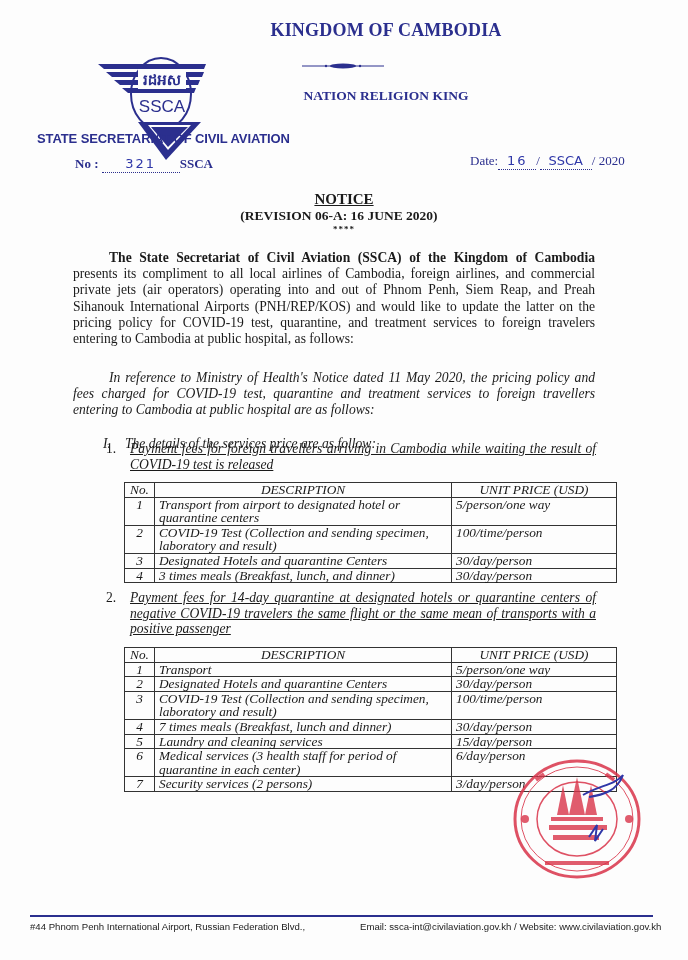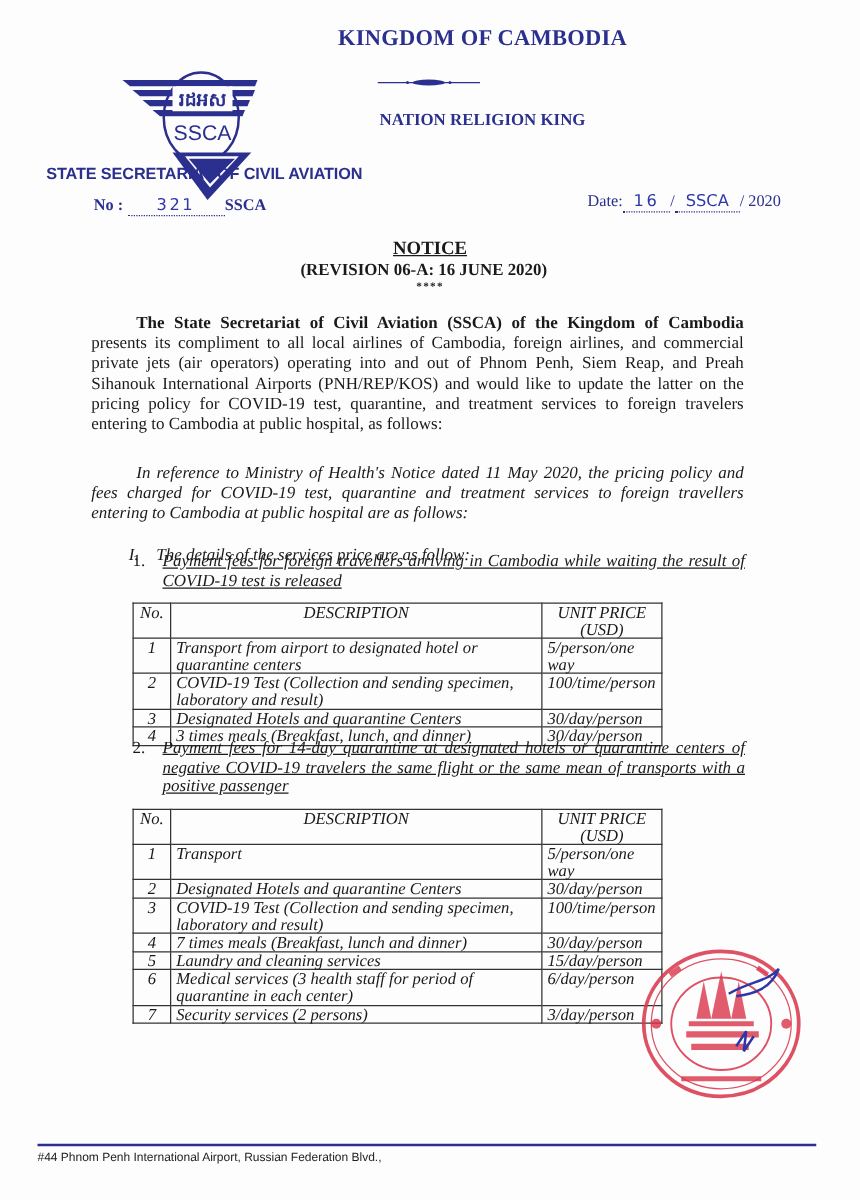--- a/index.html
+++ b/index.html
@@ -23,21 +23,21 @@
   .para { left:73px; width:522px; font-size:13.6px; line-height:16.2px; text-align:justify; }
   #intro { top:250px; }
   #ref { top:370px; font-style:italic; }
   .indent { display:inline-block; width:36px; }
   #section-i { top:436px; left:103px; font-style:italic; font-size:13.6px; }
   .sub { left:103px; width:492px; font-style:italic; font-size:13.6px; line-height:15.5px; }
   .sub .num { position:absolute; left:3px; top:0; font-style:normal; }
   .sub .txt { position:absolute; left:27px; width:466px; text-decoration:underline; text-align:justify; }
   #sub1 { top:443px; }
   #sub2 { top:590px; }
-  table.prices { position:absolute; left:106px; width:424px; border-collapse:collapse; font-style:italic; font-size:13.3px;border-radius:17px; }
+  table.prices { position:absolute; left:124px; width:493px; border-collapse:collapse; font-style:italic; font-size:13.3px;border-radius:17px; }
   table.prices td, table.prices th { border:1px solid #333; padding:0 4px; line-height:13.6px; vertical-align:top; font-weight:normal; }
   table.prices th { text-align:center; }
   table.prices td.no { width:21px; text-align:center; }
   table.prices td.desc { width:288px; }
   #t1 { top:482px; }
   #t2 { top:647px; }
   #stamp { top:755px; left:505px; width:150px; height:125px; }
   #footer-rule { top:915px; left:30px; width:623px; height:2px; background:#2b2f8e; }
   .footer { font-family:"Liberation Sans", sans-serif; font-size:9.6px; line-height:12.3px; color:#222; }
   #footer-left { top:921px; left:30px; }
@@ -198,13 +198,14 @@
   </g>
   <path d="M78 40 C 95 30, 110 30, 118 20 C 112 36, 98 40, 84 42" fill="none" stroke="#2f37a8" stroke-width="2"></path>
   <path d="M84 82 L 92 70 L 90 86 L 98 74" fill="none" stroke="#2f37a8" stroke-width="2"></path>
 </svg>
 
 <div id="footer-rule" class="abs"></div>
 <div id="footer-left" class="abs footer">
   <div>#44 Phnom Penh International Airport, Russian Federation Blvd.,</div>
 </div>
 <div id="footer-right" class="abs footer">
+  <div>Email: ssca-int@civilaviation.gov.kh / Website: www.civilaviation.gov.kh</div>
 </div>
 
 </body></html>

